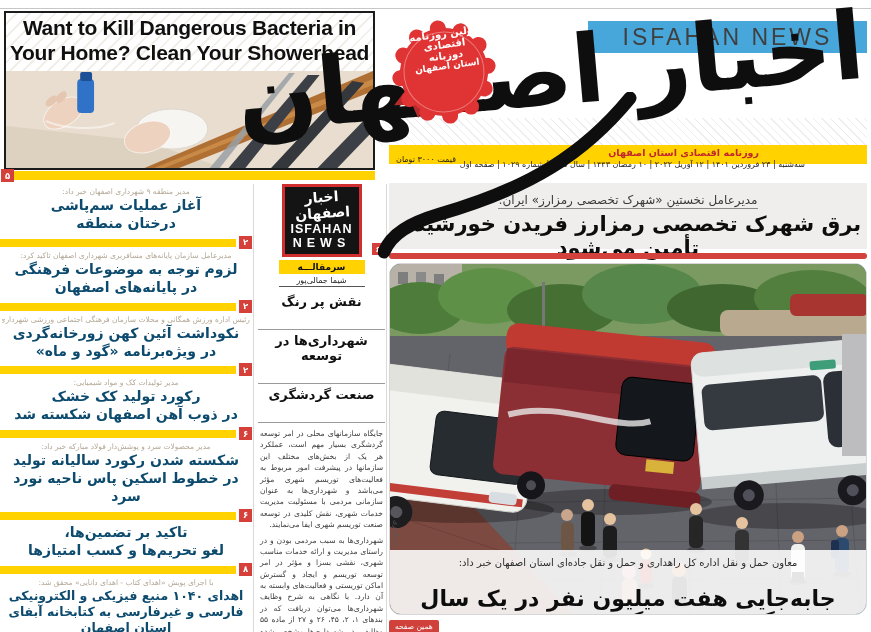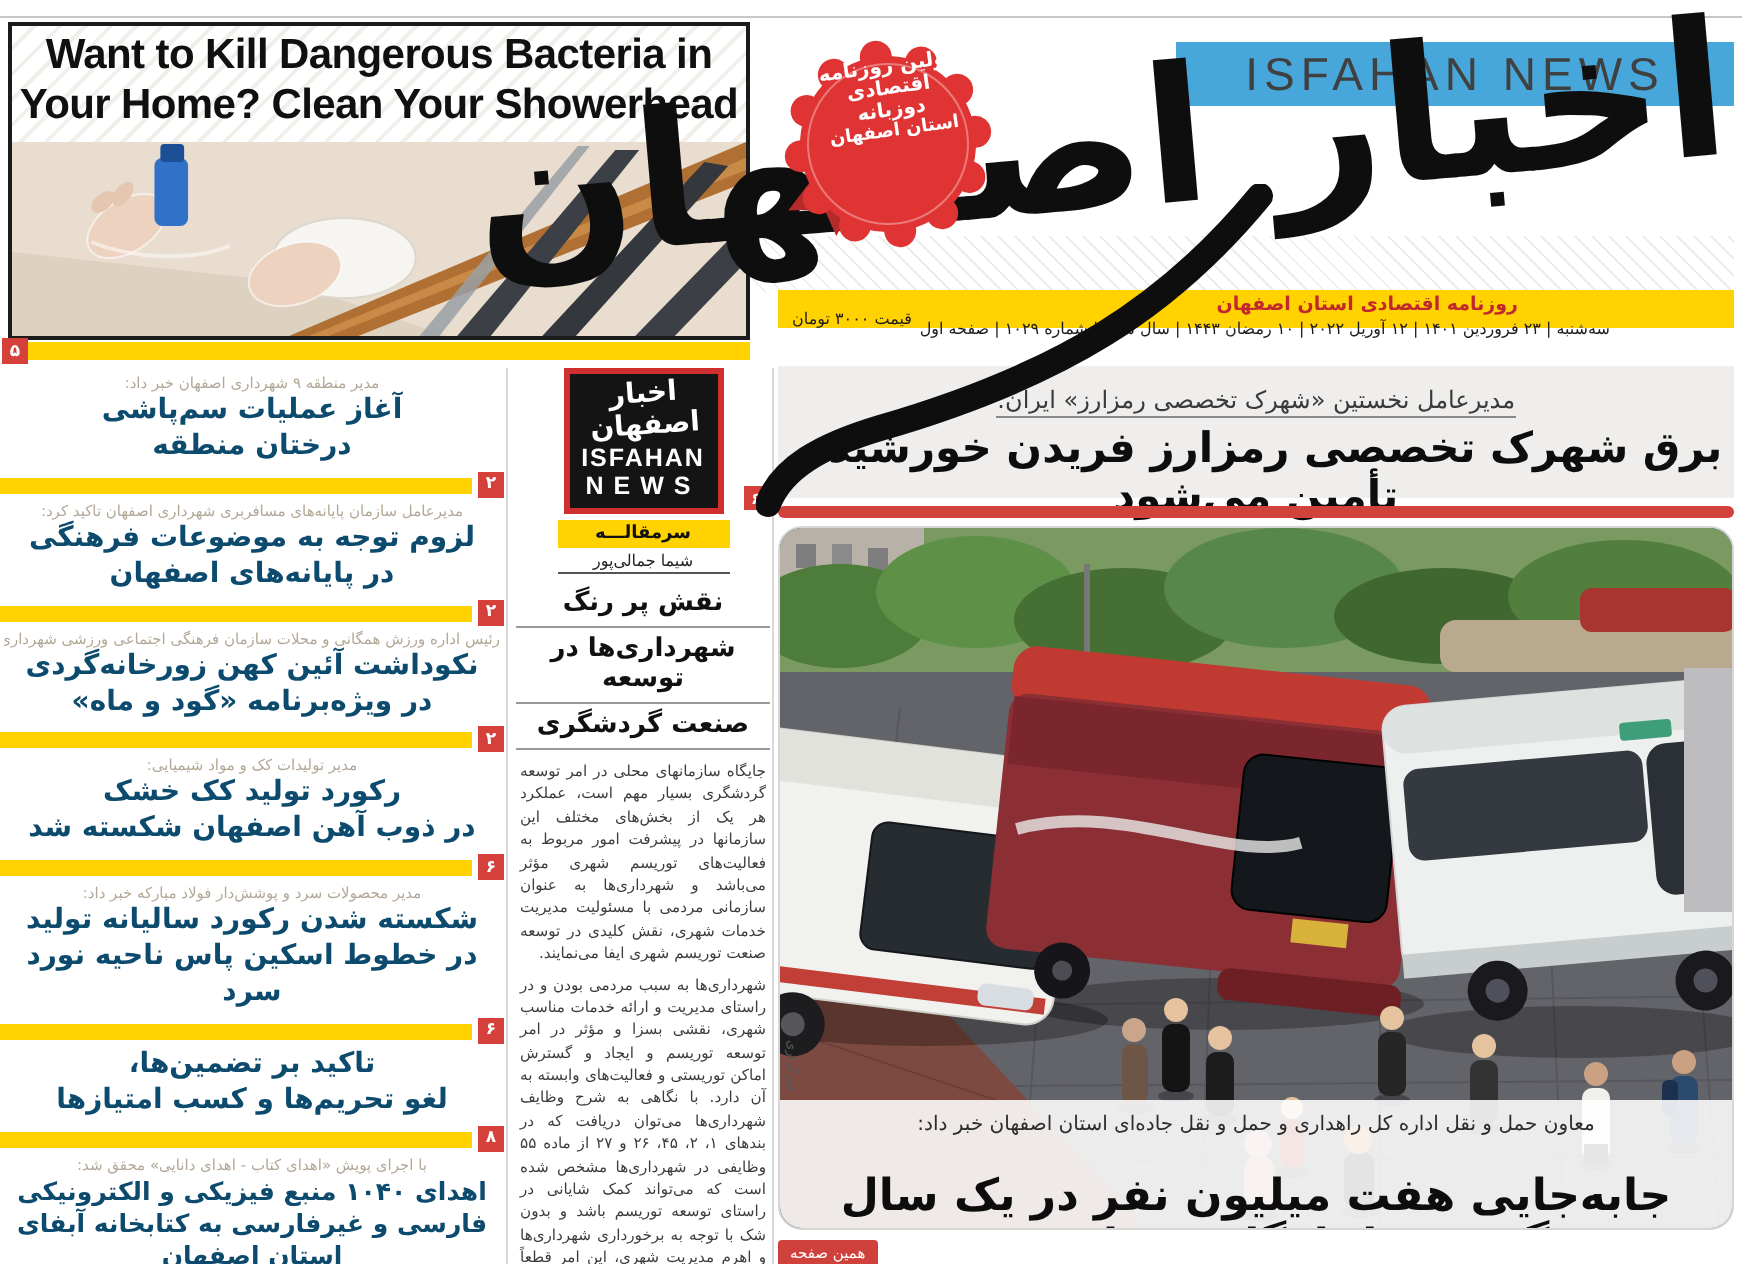--- a/index.html
+++ b/index.html
@@ -36,21 +36,21 @@
 
   
   .mid-col { left:258px; top:184px; width:127px; height:448px; overflow:hidden; direction:rtl; text-align:center; }
   .logo-box { width:80px; margin:0 auto; border:3px solid #cf2f2f; background:#141414; padding:2px 0 4px; }
   .logo-box .fa { color:#fff; font-size:14px; font-weight:bold; transform:rotate(-4deg); display:block; }
   .logo-box .en1 { color:#fff; font-family:"Liberation Sans",sans-serif; font-weight:bold; font-size:12.5px; letter-spacing:1px; display:block; margin-top:1px; }
   .logo-box .en2 { color:#fff; font-family:"Liberation Sans",sans-serif; font-weight:bold; font-size:12.5px; letter-spacing:5px; display:block; }
   .ed-label { width:86px; margin:3px auto 0; background:#ffd200; font-size:9px; font-weight:bold; color:#111; padding:2px 0; }
   .ed-author { width:86px; margin:0 auto; font-size:8px; color:#222; padding:2px 0 1px; border-bottom:1px solid #555; }
   .ed-title { margin-top:7px; }
-  .ed-title span { display:block; font-size:13px; font-weight:bold; color:#111; padding-bottom:4px; margin-bottom:3px; border-bottom:1px solid #9a9a9a; }
+  .ed-title span { display:block; font-size:13px; font-weight:bold; color:#111; padding-bottom:20px; margin-bottom:3px; border-bottom:1px solid #9a9a9a; }
   .ed-body { margin-top:5px; font-size:7.6px; line-height:1.5; color:#3c3c3c; text-align:justify; padding:0 2px; }
   .ed-body p + p { margin-top:4px; }
 
   
   .hatch { left:375px; top:118px; width:492px; height:28px;
     background:repeating-linear-gradient(45deg, rgba(0,0,0,0) 0 5px, rgba(0,0,0,.07) 5px 6px); }
   .blue-strip { left:588px; top:21px; width:279px; height:32px; background:#47a7db; z-index:2;
     display:flex; align-items:center; justify-content:center; }
   .blue-strip span { color:#404040; font-family:"Liberation Sans",sans-serif; font-weight:normal; font-size:23px; letter-spacing:3px; }
   .calligraphy { right:6px; top:26px; z-index:3; font-size:94px; font-weight:bold; color:#0e0e0e;

